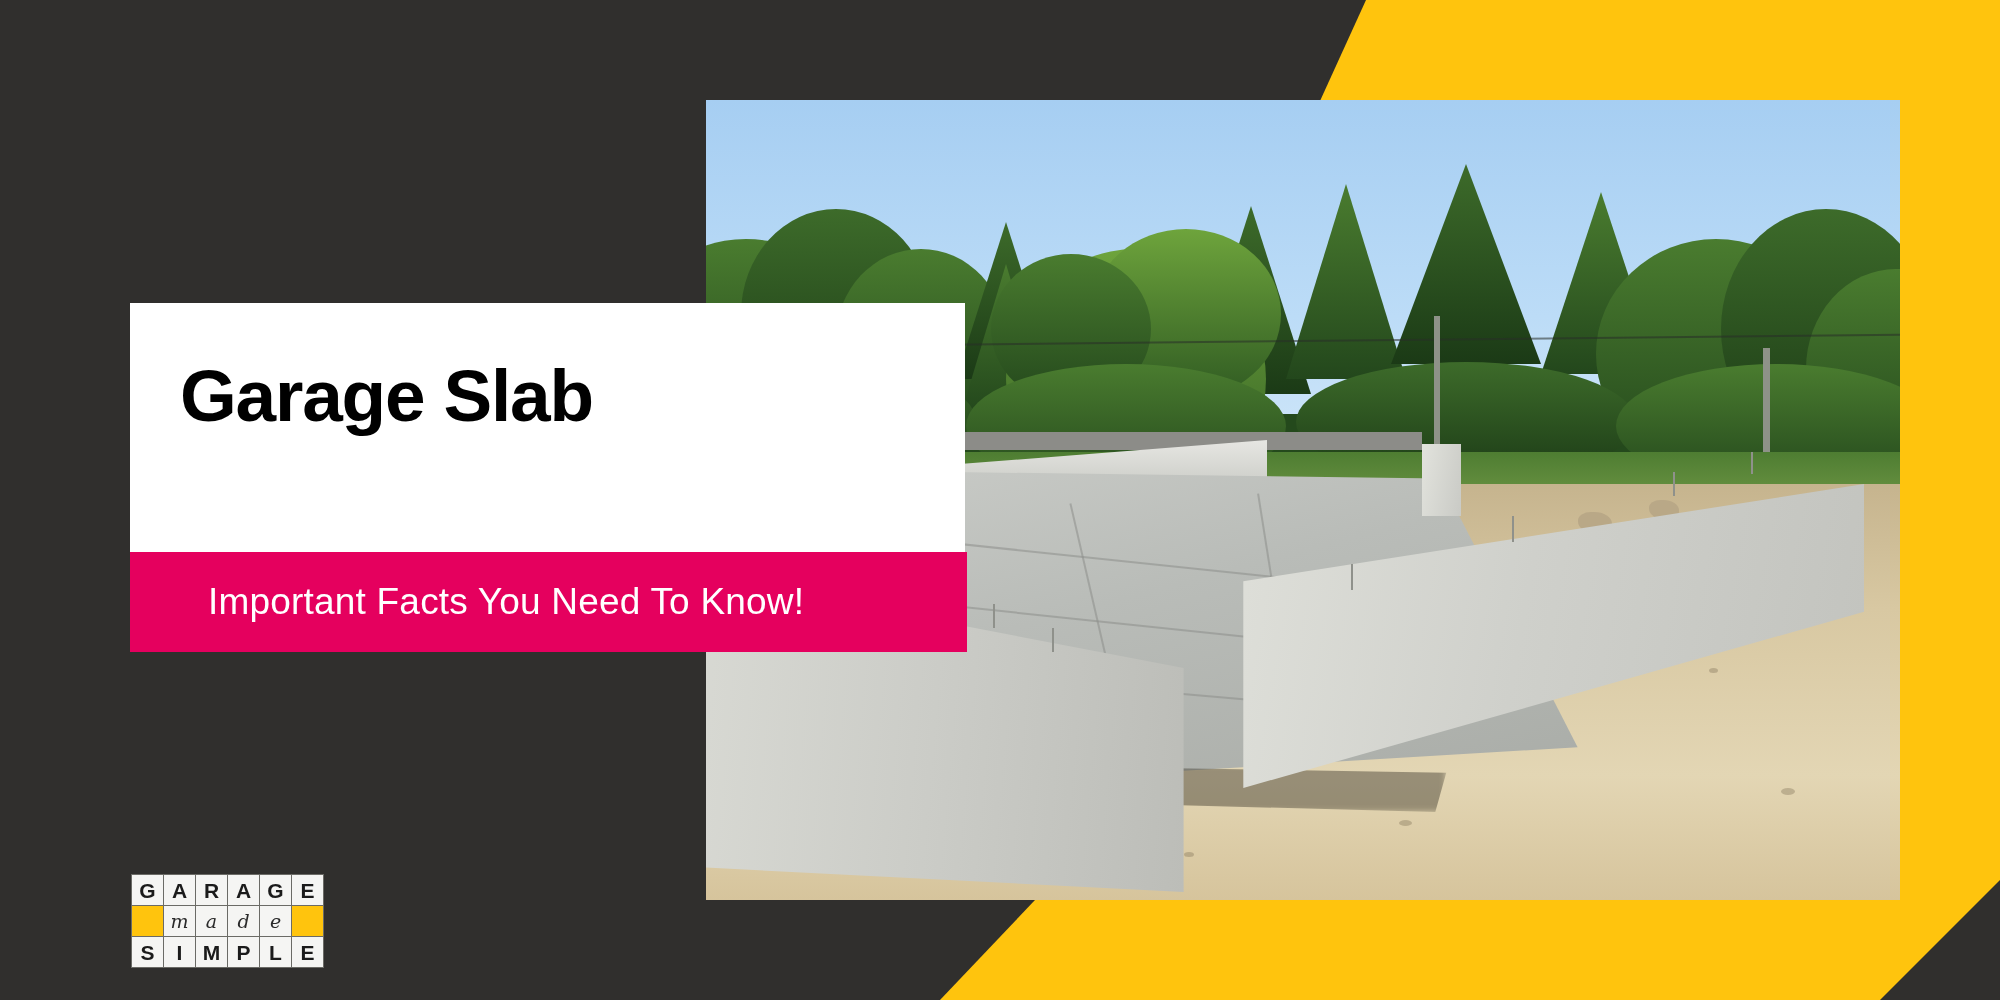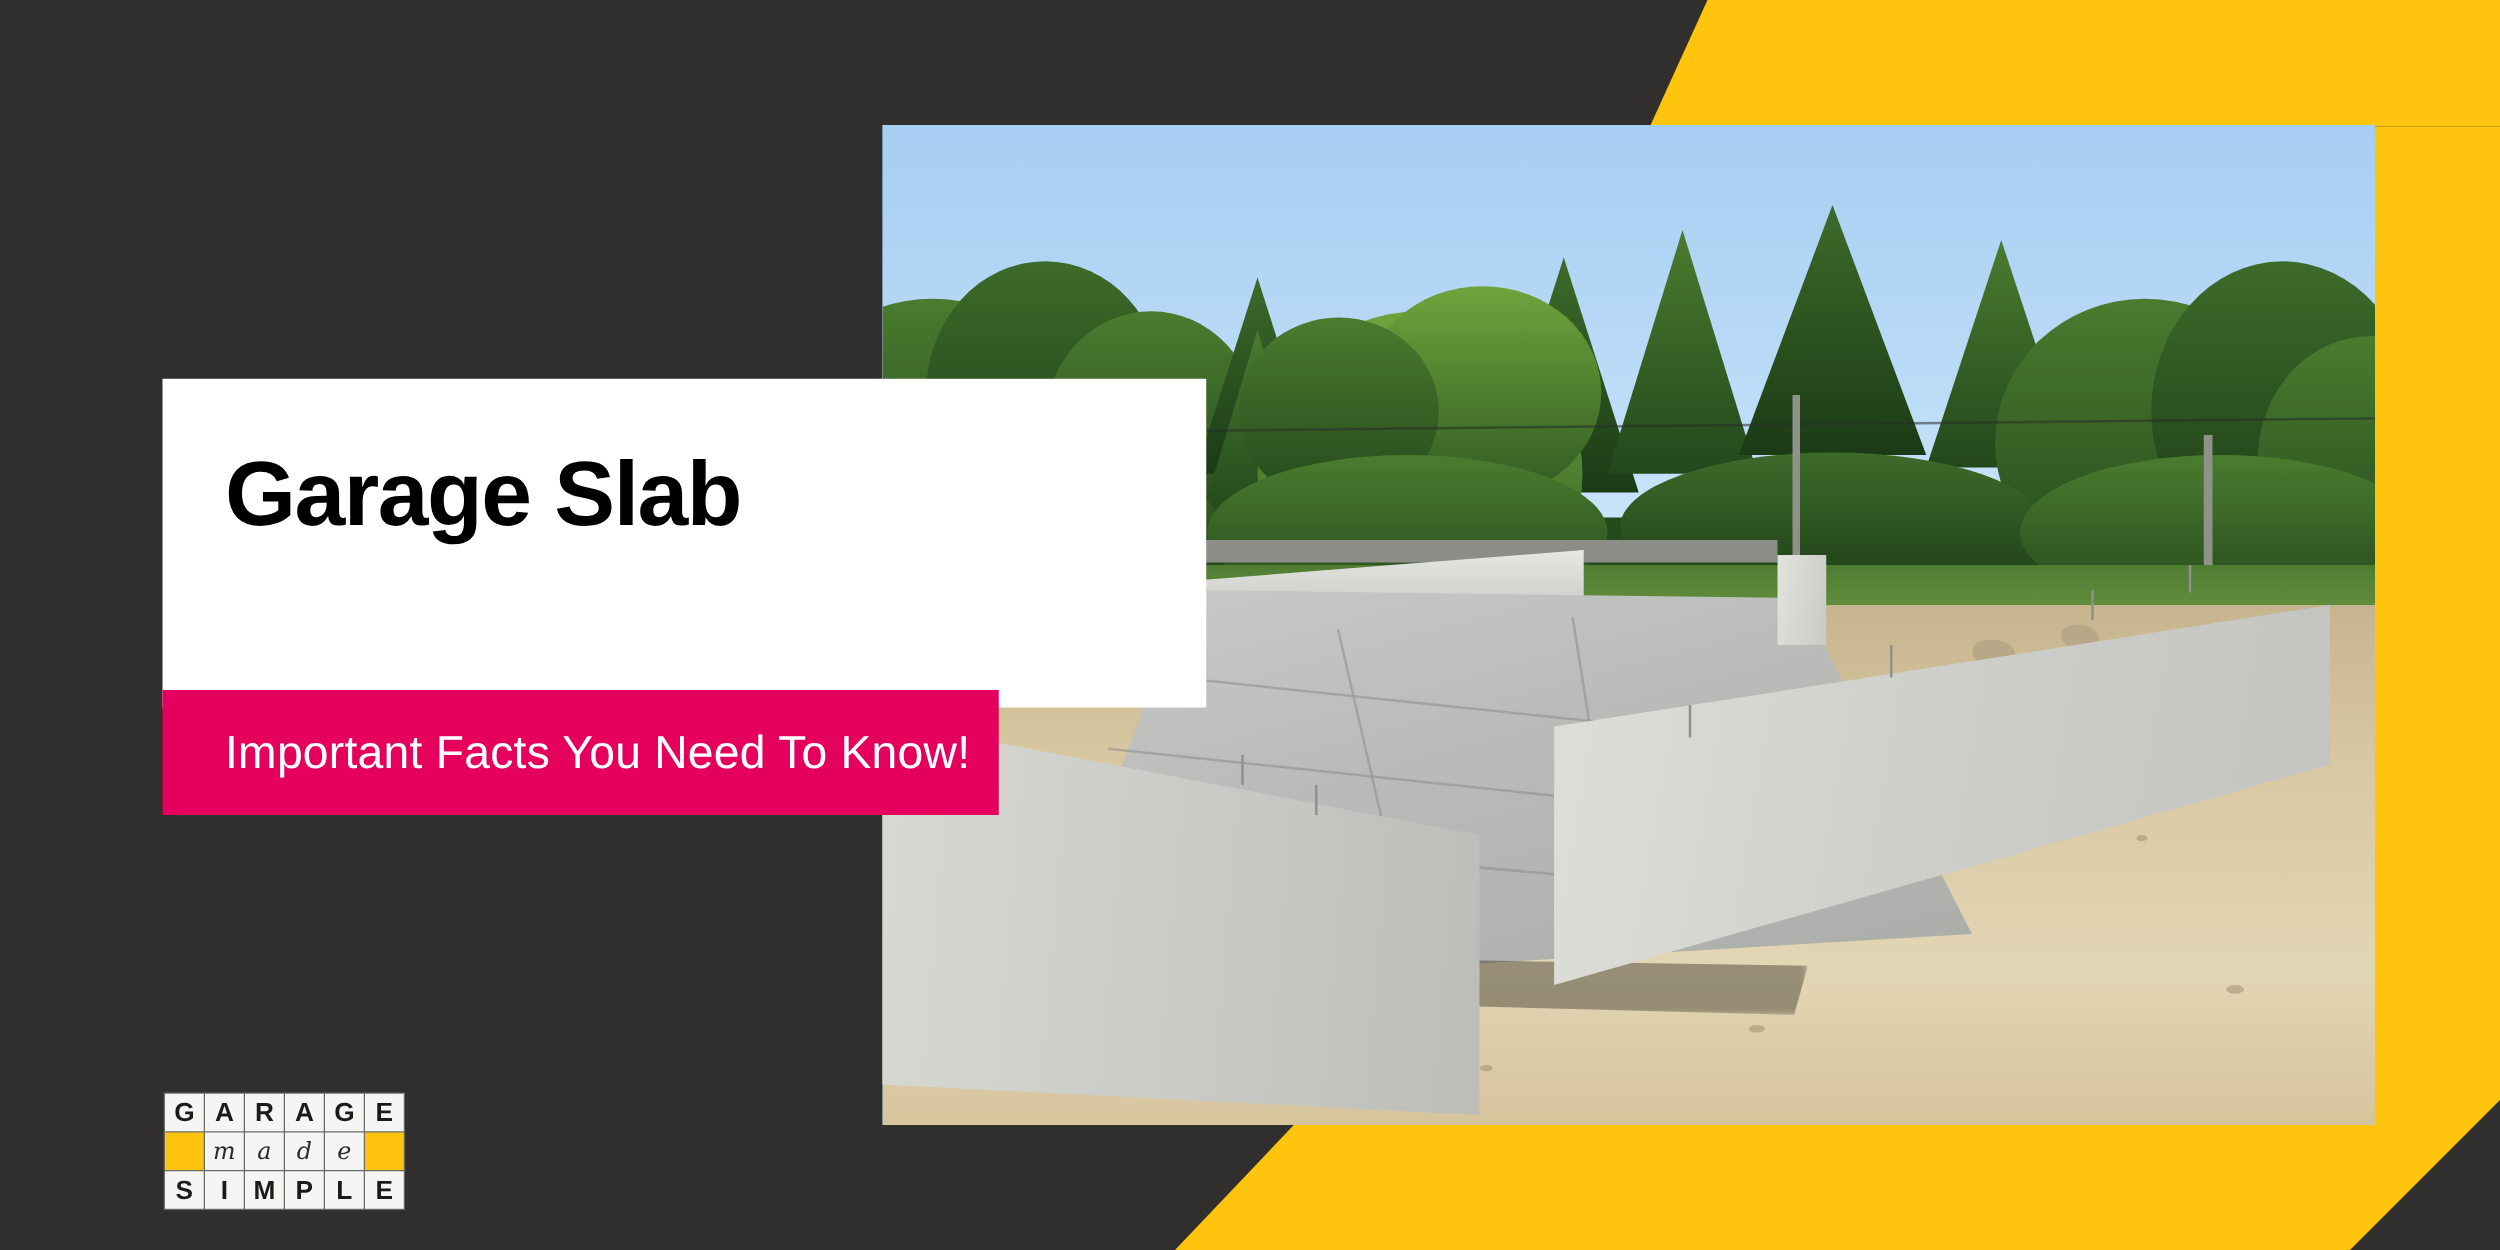--- a/index.html
+++ b/index.html
@@ -223,27 +223,27 @@
     font-family: "Liberation Sans", sans-serif;
     font-weight: 700;
     font-size: 73px;
     line-height: 98px;
     letter-spacing: -1.2px;
   }
   .subtitle-bar {
     position: absolute;
     left: 130px;
     top: 552px;
-    width: 669px;
+    width: 837px;
     height: 100px;
     background: #E5005E;
     z-index: 6;
     display: flex;
     align-items: center;
-    padding-left: 50px;
+    padding-left: 78px;
     box-sizing: border-box;
   }
   .subtitle-text {
     color: #FFFFFF;
     font-family: "Liberation Sans", sans-serif;
     font-weight: 400;
     font-size: 37px;
     letter-spacing: 0.2px;
     white-space: nowrap;
   }

